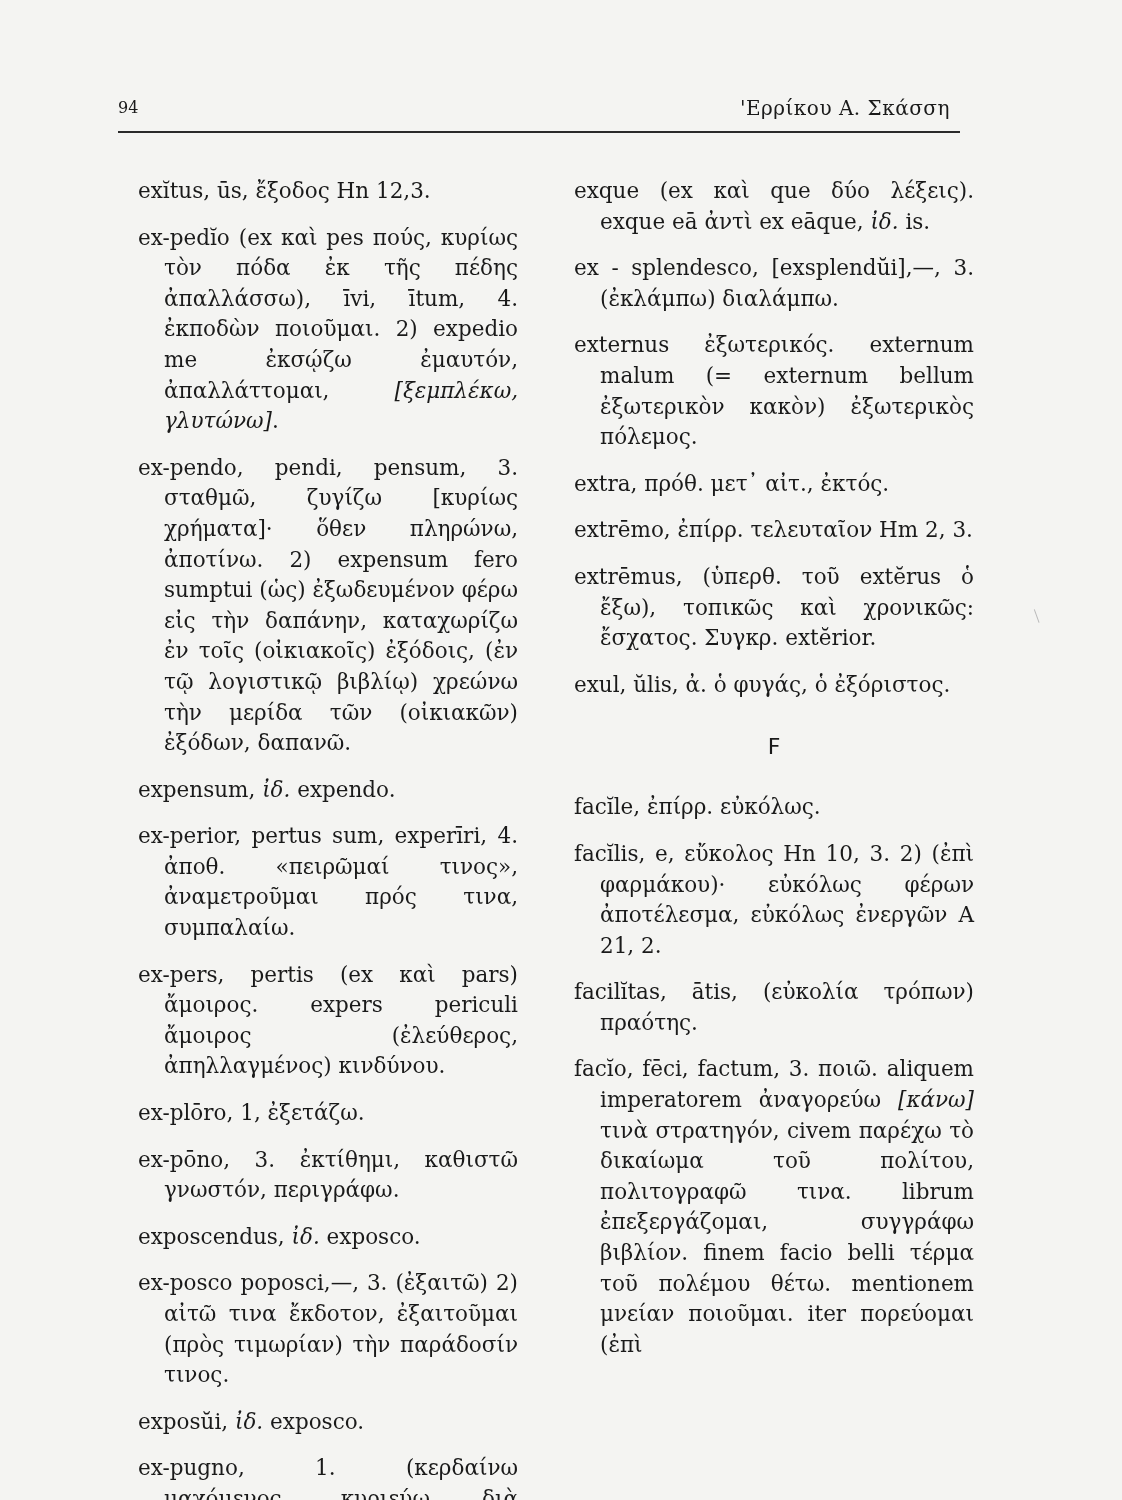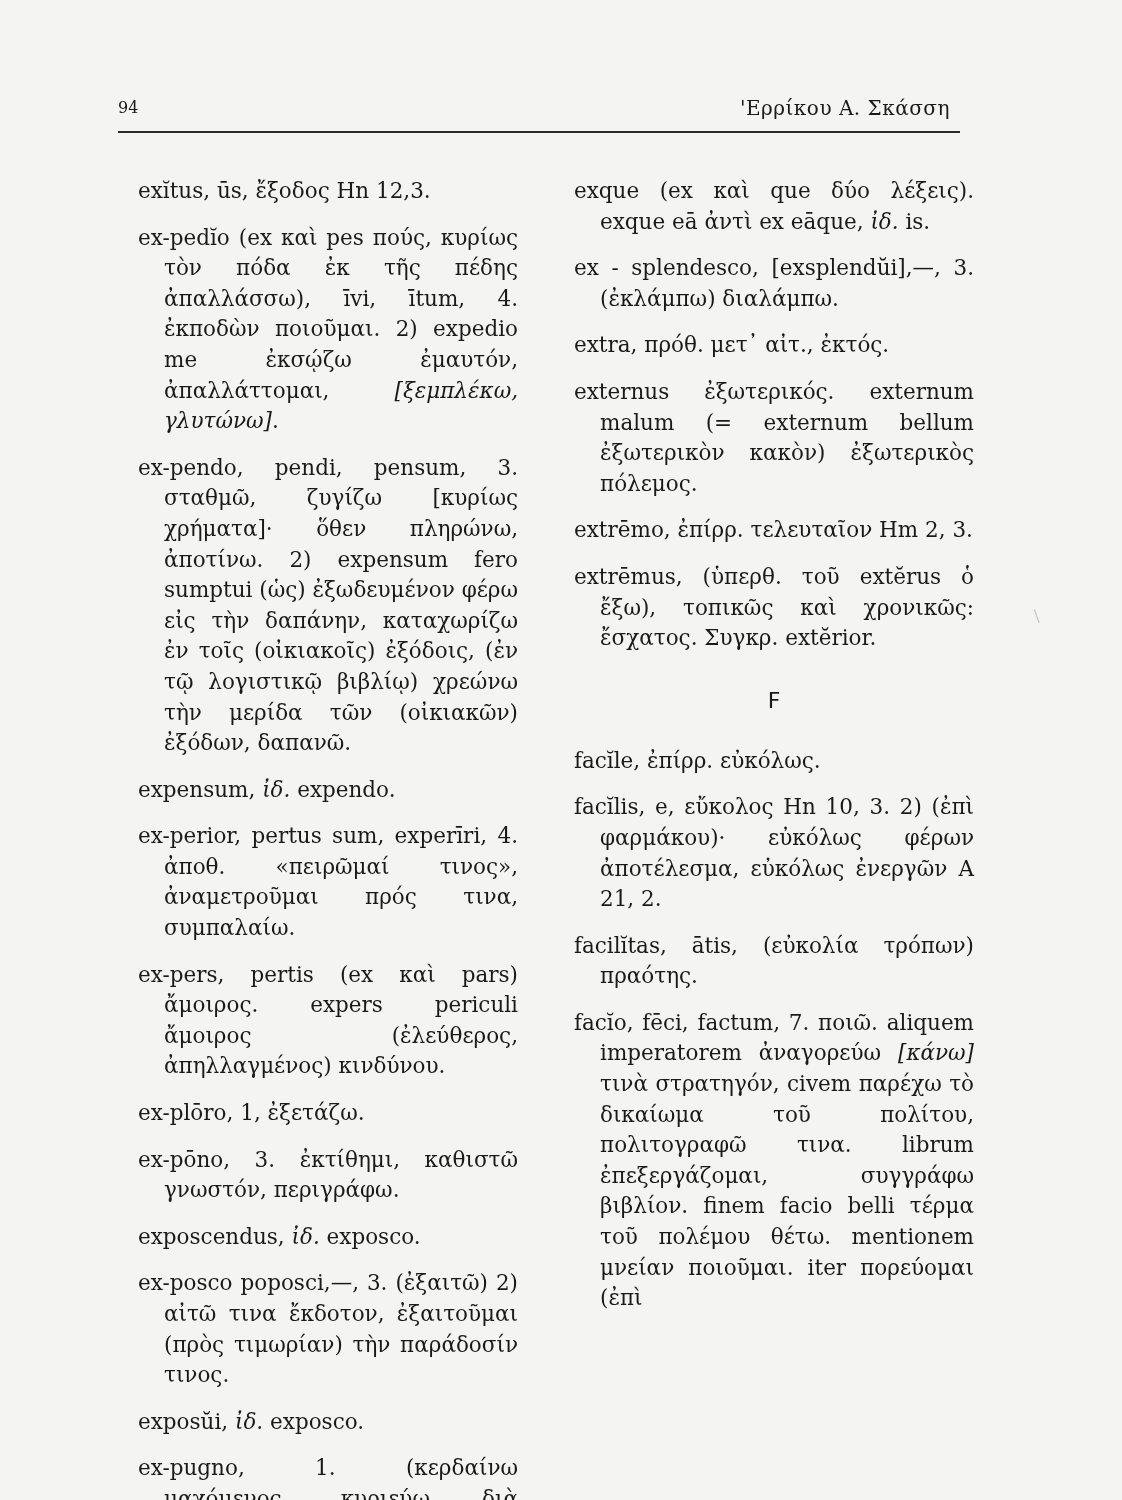--- a/index.html
+++ b/index.html
@@ -67,26 +67,27 @@
   <p class="entry"><span>ex-pōno, 3. ἐκτίθημι, καθιστῶ γνωστόν, περιγράφω.</span></p>
   <p class="entry"><span>exposcendus, </span><span class="it">ἰδ.</span><span> exposco.</span></p>
   <p class="entry"><span>ex-posco poposci,—, 3. (ἐξαιτῶ) 2) αἰτῶ τινα ἔκδοτον, ἐξαιτοῦμαι (πρὸς τιμωρίαν) τὴν παράδοσίν τινος.</span></p>
   <p class="entry"><span>exposŭi, </span><span class="it">ἰδ.</span><span> exposco.</span></p>
   <p class="entry"><span>ex-pugno, 1. (κερδαίνω μαχόμενος, κυριεύω διὰ πολιορκίας), 2) vi expugno, «κατὰ κράτος αἱρῶ»,</span></p>
 </div>
 
 <div class="column col-right">
   <p class="entry"><span>exque (ex καὶ que δύο λέξεις). exque eā ἀντὶ ex eāque, </span><span class="it">ἰδ.</span><span> is.</span></p>
   <p class="entry"><span>ex - splendesco, [exsplendŭi],—, 3. (ἐκλάμπω) διαλάμπω.</span></p>
+  <p class="entry"><span>externus ἐξωτερικός. externum malum (= externum bellum ἐξωτερικὸν κακὸν) ἐξωτερικὸς πόλεμος.</span></p>
   <p class="entry"><span>extra, πρόθ. μετ᾽ αἰτ., ἐκτός.</span></p>
-  <p class="entry"><span>externus ἐξωτερικός. externum malum (= externum bellum ἐξωτερικὸν κακὸν) ἐξωτερικὸς πόλεμος.</span></p>
   <p class="entry"><span>extrēmo, ἐπίρρ. τελευταῖον Hm 2, 3.</span></p>
   <p class="entry"><span>extrēmus, (ὑπερθ. τοῦ extĕrus ὁ ἔξω), τοπικῶς καὶ χρονικῶς: ἔσχατος. Συγκρ. extĕrior.</span></p>
+  <p class="entry"><span>exul, ŭlis, ἀ. ὁ φυγάς, ὁ ἐξόριστος.</span></p>
 
   <div class="section-letter">F</div>
 
   <p class="entry"><span>facĭle, ἐπίρρ. εὐκόλως.</span></p>
   <p class="entry"><span>facĭlis, e, εὔκολος Hn 10, 3. 2) (ἐπὶ φαρμάκου)· εὐκόλως φέρων ἀποτέλεσμα, εὐκόλως ἐνεργῶν A 21, 2.</span></p>
   <p class="entry"><span>facilĭtas, ātis, (εὐκολία τρόπων) πραότης.</span></p>
-  <p class="entry"><span>facĭo, fēci, factum, 7. ποιῶ. aliquem imperatorem ἀναγορεύω </span><span class="it">[κάνω]</span><span> τινὰ στρατηγόν, civem παρέχω τὸ δικαίωμα τοῦ πολίτου, πολιτογραφῶ τινα. librum ἐπεξεργάζομαι, συγγράφω βιβλίον. finem facio belli τέρμα τοῦ πολέμου θέτω. mentionem μνείαν ποιοῦμαι. iter πορεύομαι (ἐπὶ</span></p>
+  <p class="entry"><span>facĭo, fēci, factum, 3. ποιῶ. aliquem imperatorem ἀναγορεύω </span><span class="it">[κάνω]</span><span> τινὰ στρατηγόν, civem παρέχω τὸ δικαίωμα τοῦ πολίτου, πολιτογραφῶ τινα. librum ἐπεξεργάζομαι, συγγράφω βιβλίον. finem facio belli τέρμα τοῦ πολέμου θέτω. mentionem μνείαν ποιοῦμαι. iter πορεύομαι (ἐπὶ</span></p>
 </div>
 
 <div class="stray-mark"></div>
 
 </body></html>

